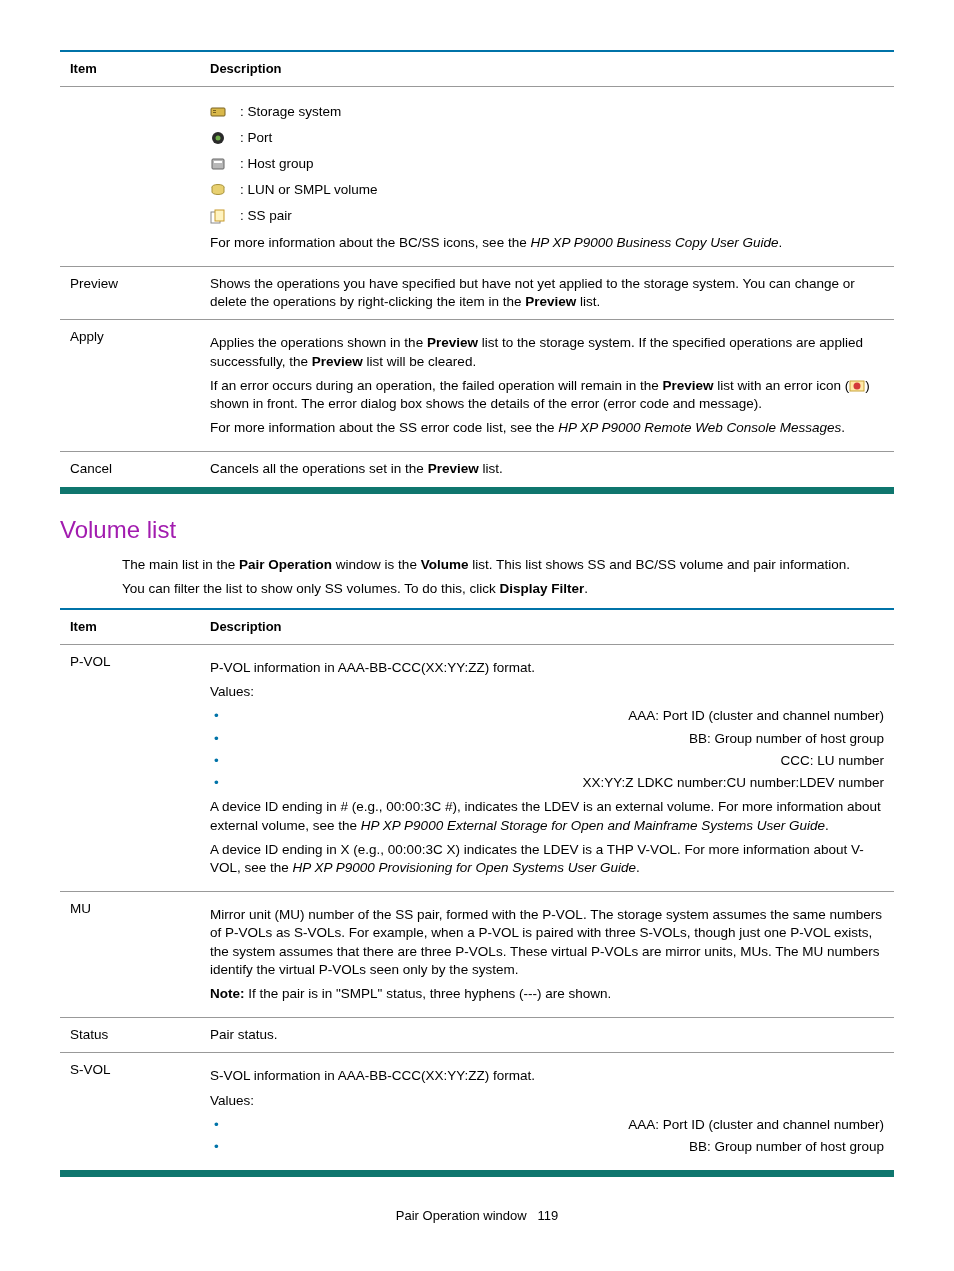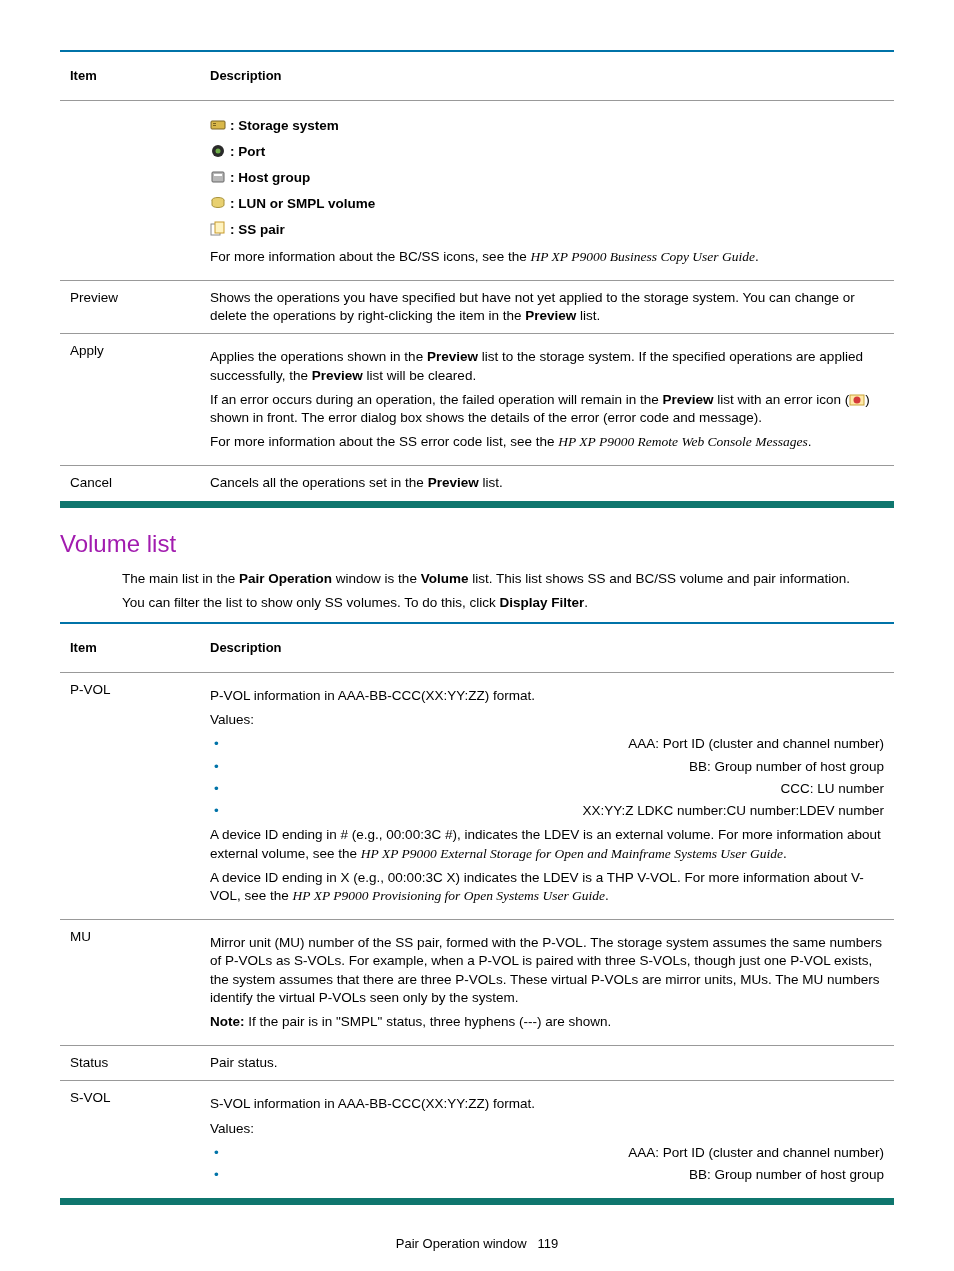--- a/index.html
+++ b/index.html
@@ -17,49 +17,49 @@
     width: 100%;
     margin-bottom: 20px;
   }
   table thead tr {
     border-top: 2px solid #0073a8;
     border-bottom: 1px solid #0073a8;
   }
   table thead th {
     text-align: left;
     font-weight: bold;
-    padding: 15px 10px;
+    padding: 8px 10px;
     font-size: 13px;
   }
   table tbody td {
     border-top: 1px solid #999;
     vertical-align: top;
     padding: 8px 10px;
   }
   table tbody tr:last-child td {
     border-bottom: 7px solid #0f766e;
   }
   .col-item { width: 140px; }
-  .icon-row { display: flex; align-items: flex-start; gap: 4px; margin: 8px 0; font-weight: bold; }
+  .icon-row { display: flex; align-items: center; gap: 14px; margin: 8px 0; }
   .icon { width: 16px; height: 16px; display: inline-block; flex-shrink:0; }
   .para { margin: 6px 0; }
   h2.section {
     font-family: Arial, Helvetica, sans-serif;
     font-weight: normal;
     color: #a21caf;
     font-size: 24px;
     margin: 18px 0 10px 0;
   }
   .intro { margin-left: 62px; margin-bottom: 10px; }
   ul.bullets { list-style: none; padding-left: 0; margin: 6px 0; text-align: right; }
   ul.bullets li { position: relative; padding-left: 18px; margin: 4px 0; }
   ul.bullets li::before {
     content: "•"; color: #0073a8; position: absolute; left: 4px; top: 0;
   }
-  .italic { font-style: italic; font-family: Liberation Serif, serif; }
+  .italic { font-style: italic; }
   .bold { font-weight: bold; }
   .footer { text-align: center; font-size: 13px; margin-top: 30px; }
   .err-icon { display:inline-block; width:16px; height:14px; vertical-align:middle; }
 </style>
 </head>
 <body>
 
 <table>
   <thead>
     <tr>

